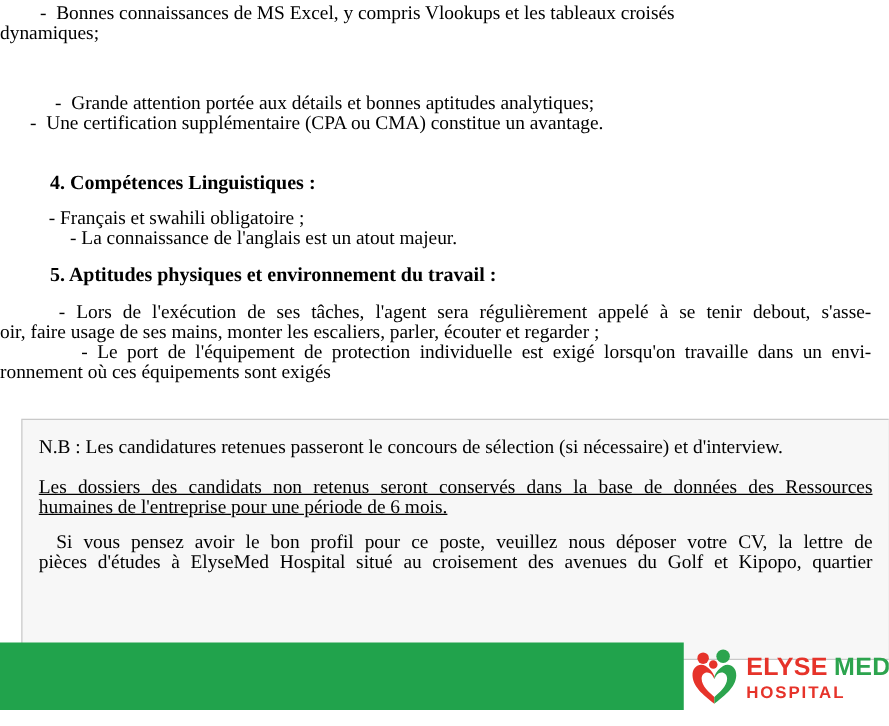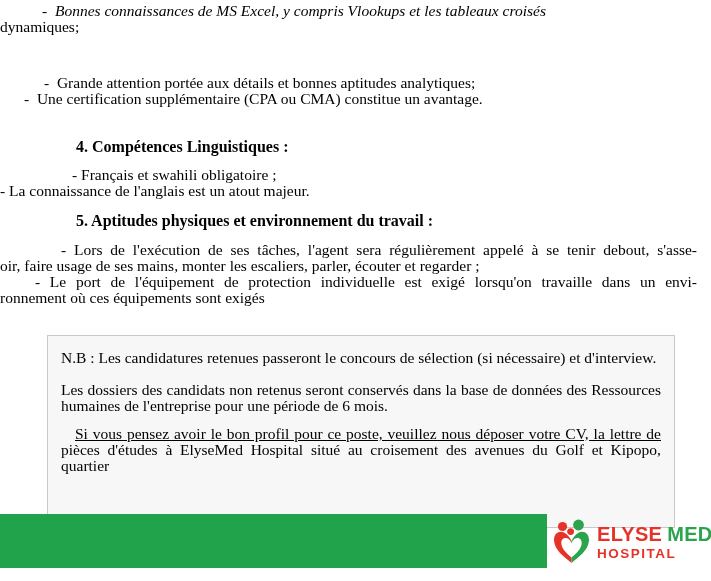--- a/index.html
+++ b/index.html
@@ -22,36 +22,35 @@
     width: 697px;
     font-size: 15.5px;
   }
   .line { line-height: 16px; white-space: normal; }
   .jst { text-align: justify; text-align-last: justify; }
   .heading {
     font-weight: bold;
     font-size: 16px;
     line-height: 17px;
     padding-left: 40px;
-    margin-left: 36px;
   }
   .h4 { margin-top: 31px; }
   .b4 { margin-top: 12px; }
   .h5 { margin-top: 13px; }
   .p5 { margin-top: 13px; }
   .notebox {
     margin-top: 29px;
-    margin-left: 47px;
-    width: 628px;
+    margin-left: 17px;
+    width: 695px;
     height: 193px;
     border: 1px solid var(--box_border, #c9c9c9);
     background: var(--box_bg, #f7f7f7);
     padding: 14px 13px 0 13px;
   }
-  .np2 { margin-top: 16px; }
+  .np2 { margin-top: 16px; text-decoration: underline; }
   .np3 { margin-top: 12px; }
   .greenbar {
     position: absolute;
     left: 0; top: 514px;
     width: 547px; height: 54px;
     background: var(--bar_green, #21A34C);
   }
   .logo {
     position: absolute;
     left: 552px; top: 516px;
@@ -83,52 +82,52 @@
   }
 </style>
 </head>
 <body>
 
 <div class="page">
 
   <div class="content">
 
     <div class="para intro">
-        <div class="line" style="padding-left: 42px; font-style: italic;">-&nbsp;&nbsp;Bonnes connaissances de MS Excel, y compris Vlookups et les tableaux croisés</div>
+        <div class="line" style="padding-left: 32px;">-&nbsp;&nbsp;Bonnes connaissances de MS Excel, y compris Vlookups et les tableaux croisés</div>
         <div class="line">dynamiques;</div>
         <div class="line" style="padding-left: 44px; margin-top: 40px;">-&nbsp;&nbsp;Grande attention portée aux détails et bonnes aptitudes analytiques;</div>
         <div class="line" style="padding-left: 24px;">-&nbsp;&nbsp;Une certification supplémentaire (CPA ou CMA) constitue un avantage.</div>
       </div>
 
     <div class="heading h4">4. Compétences Linguistiques :</div>
 
     <div class="para b4">
-        <div class="line" style="padding-left: 72px;">- Français et swahili obligatoire ;</div>
-        <div class="line" style="">- La connaissance de l'anglais est un atout majeur.</div>
+        <div class="line" style="padding-left: 39px;">- Français et swahili obligatoire ;</div>
+        <div class="line" style="padding-left: 56px;">- La connaissance de l'anglais est un atout majeur.</div>
       </div>
 
     <div class="heading h5">5. Aptitudes physiques et environnement du travail :</div>
 
     <div class="para p5">
-        <div class="line jst" style="padding-left: 61px;">- Lors de l'exécution de ses tâches, l'agent sera régulièrement appelé à se tenir debout, s'asse-</div>
+        <div class="line jst" style="padding-left: 47px;">- Lors de l'exécution de ses tâches, l'agent sera régulièrement appelé à se tenir debout, s'asse-</div>
         <div class="line">oir, faire usage de ses mains, monter les escaliers, parler, écouter et regarder ;</div>
-        <div class="line jst" style="padding-left: 35px;">- Le port de l'équipement de protection individuelle est exigé lorsqu'on travaille dans un envi-</div>
+        <div class="line jst" style="padding-left: 65px;">- Le port de l'équipement de protection individuelle est exigé lorsqu'on travaille dans un envi-</div>
         <div class="line">ronnement où ces équipements sont exigés</div>
       </div>
 
     <div class="notebox">
       <div class="para np1">
           <div class="line">N.B : Les candidatures retenues passeront le concours de sélection (si nécessaire) et d'interview.</div>
         </div>
       <div class="para np2">
           <div class="line jst">Les dossiers des candidats non retenus seront conservés dans la base de données des Ressources</div>
           <div class="line">humaines de l'entreprise pour une période de 6 mois.</div>
         </div>
       <div class="para np3">
-          <div class="line jst" style="padding-left: 14px; text-decoration: underline;">Si vous pensez avoir le bon profil pour ce poste, veuillez nous déposer votre CV, la lettre de</div>
+          <div class="line jst" style="padding-left: 14px;">Si vous pensez avoir le bon profil pour ce poste, veuillez nous déposer votre CV, la lettre de</div>
           <div class="line jst">pièces d'études à ElyseMed Hospital situé au croisement des avenues du Golf et Kipopo, quartier</div>
         </div>
     </div>
 
   </div>
 
   <div class="greenbar"></div>
 
   <div class="logo">
     <svg width="40" height="46" viewBox="0 0 40 46" xmlns="http://www.w3.org/2000/svg">

